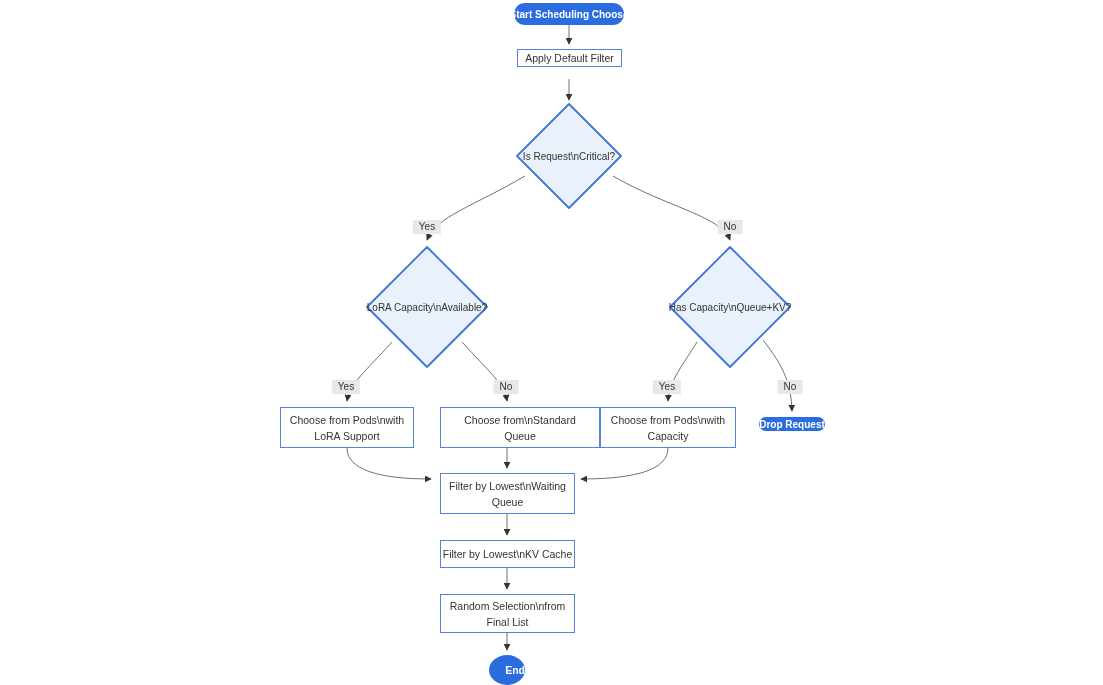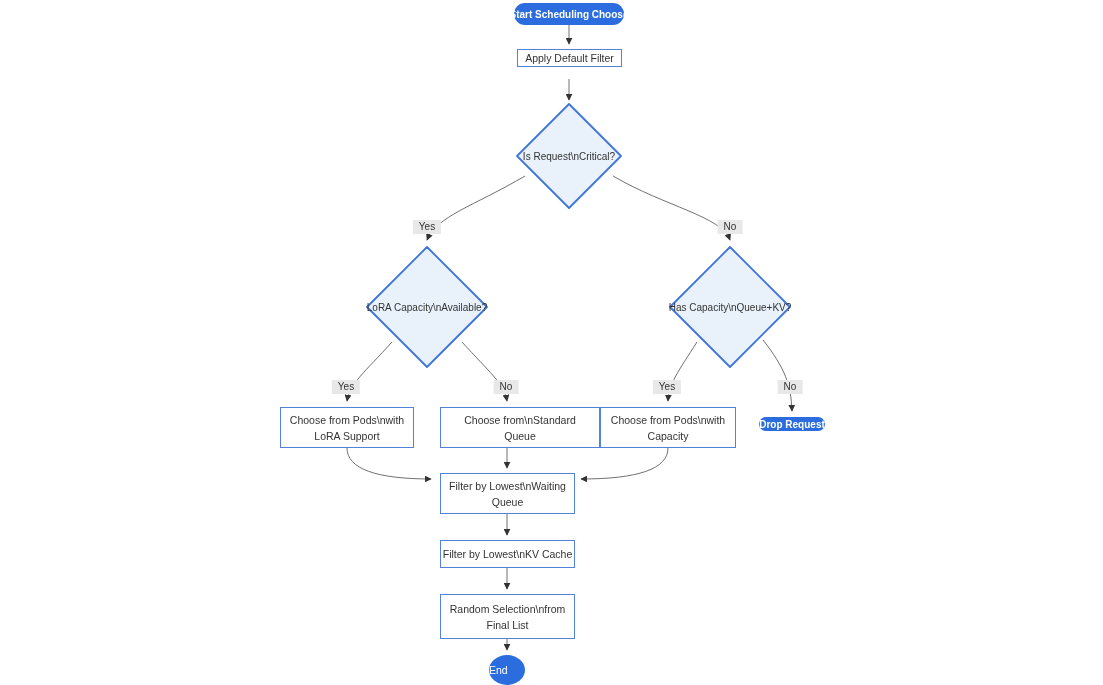--- a/index.html
+++ b/index.html
@@ -16,22 +16,22 @@
   }
   .pill-node {
     position:absolute; z-index:1;
     background:#2b6cdf; color:#ffffff; border-radius:12px;
     display:flex; align-items:center; justify-content:center;
     font-weight:bold; font-size:10px; white-space:nowrap;
   }
   .circle-node {
     position:absolute; z-index:1;
     background:#2b6cdf; color:#ffffff; border-radius:50%;
-    display:flex; align-items:center; justify-content:flex-start;
-    font-weight:normal; font-size:10.5px;
+    display:flex; align-items:center; justify-content:flex-end;
+    font-weight:bold; font-size:10.5px;
   }
   .diamond-label {
     position:absolute; z-index:1;
     display:flex; align-items:center; justify-content:center;
     text-align:center; color:#333333; font-size:10px; white-space:nowrap;
     transform:translate(-50%,-50%);
   }
   .edge-label {
     position:absolute; z-index:2;
     background:#e8e8e8; color:#333333; font-size:10px; line-height:12px;
@@ -111,21 +111,21 @@
 
   <div class="rect-node" style="left:440px; top:540px; width:135px; height:28px;">
     <span>Filter by Lowest\nKV Cache</span>
   </div>
 
   <div class="rect-node" style="left:440px; top:473px; width:135px; height:41px;">
     <span>Filter by Lowest\nWaiting</span>
     <span>Queue</span>
   </div>
 
-  <div class="rect-node" style="left:440px; top:594px; width:135px; height:45px;">
+  <div class="rect-node" style="left:440px; top:594px; width:135px; height:39px;">
     <span>Random Selection\nfrom</span>
     <span>Final List</span>
   </div>
 
   <div class="circle-node" style="left:489px; top:655px; width:36px; height:30px;">
     <span>End</span>
   </div>
 
   <span class="edge-label" style="left:427px; top:227px;">Yes</span>
   <span class="edge-label" style="left:730px; top:227px;">No</span>

